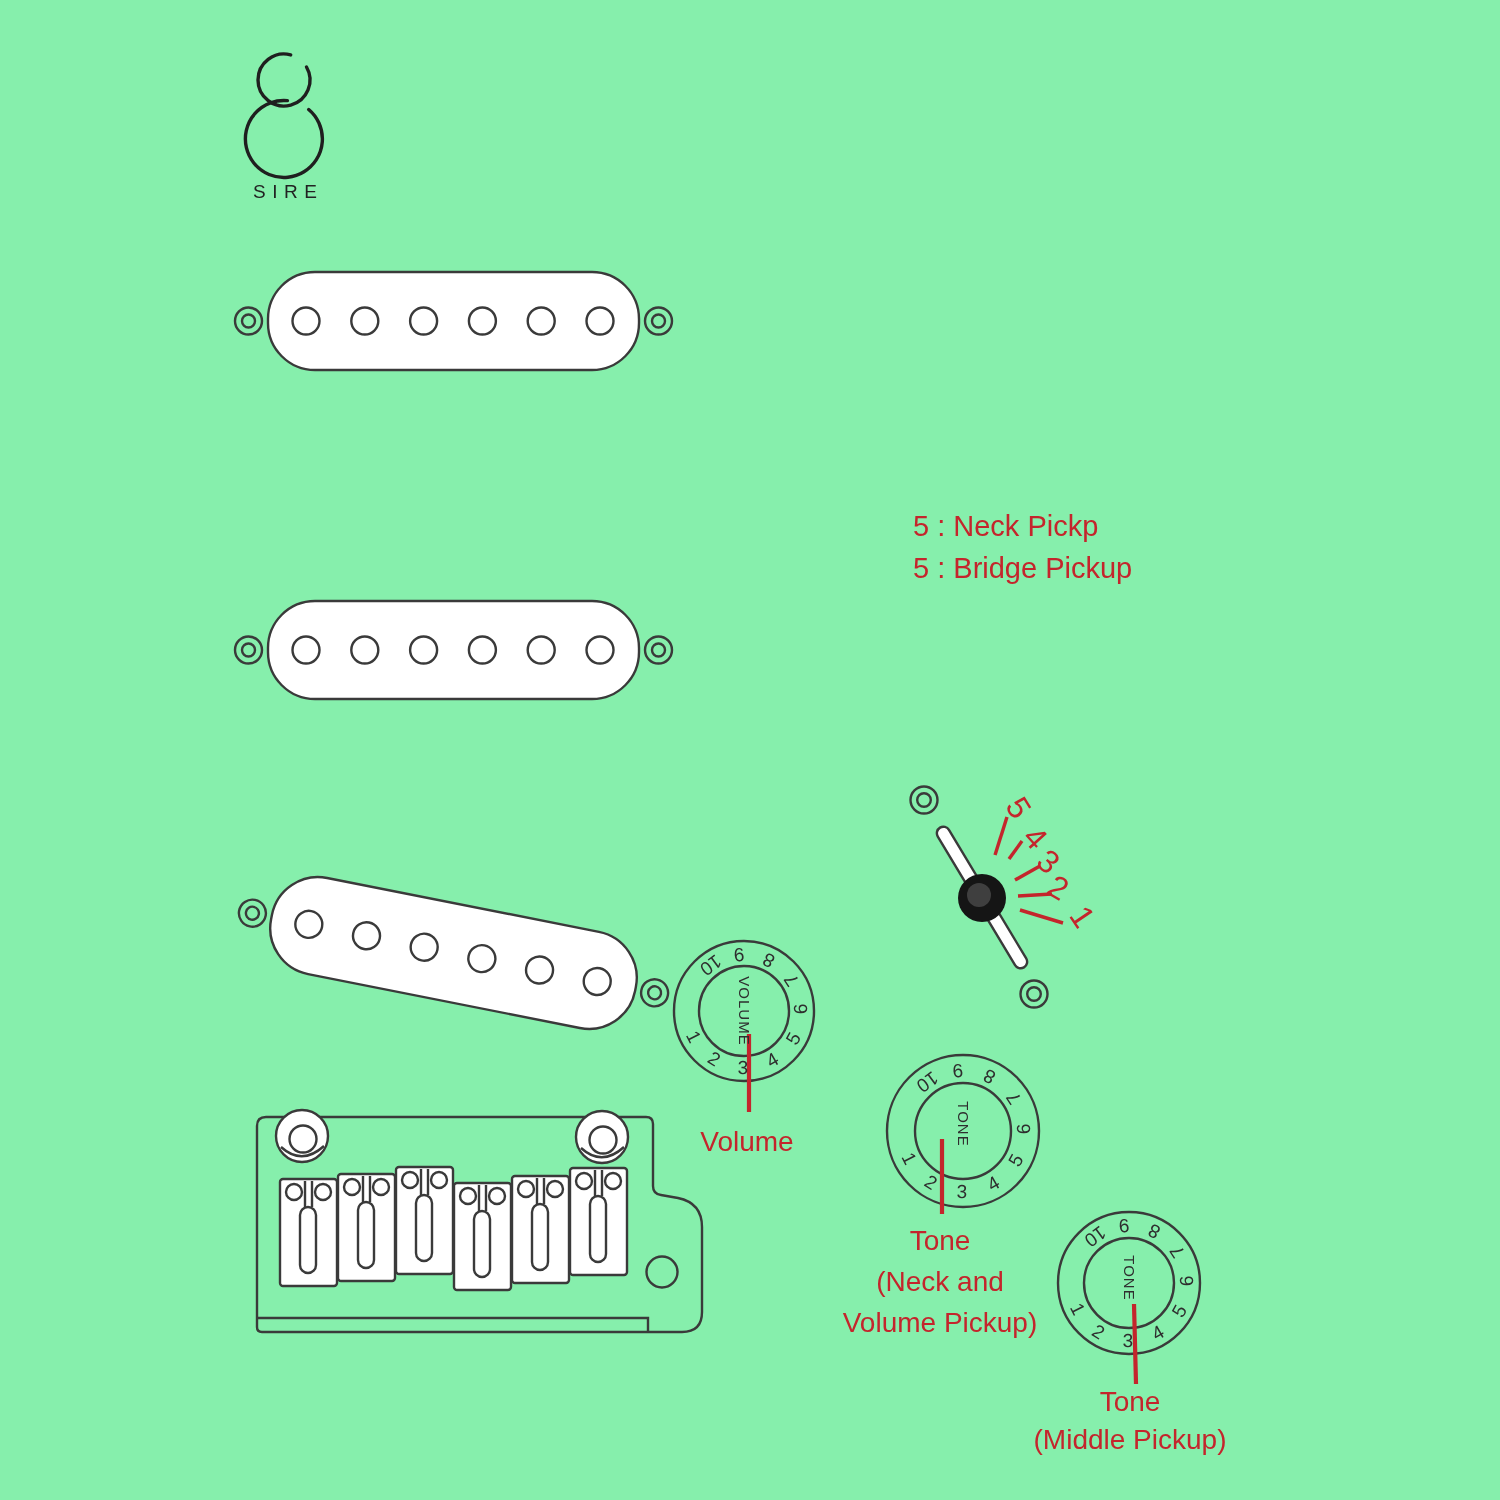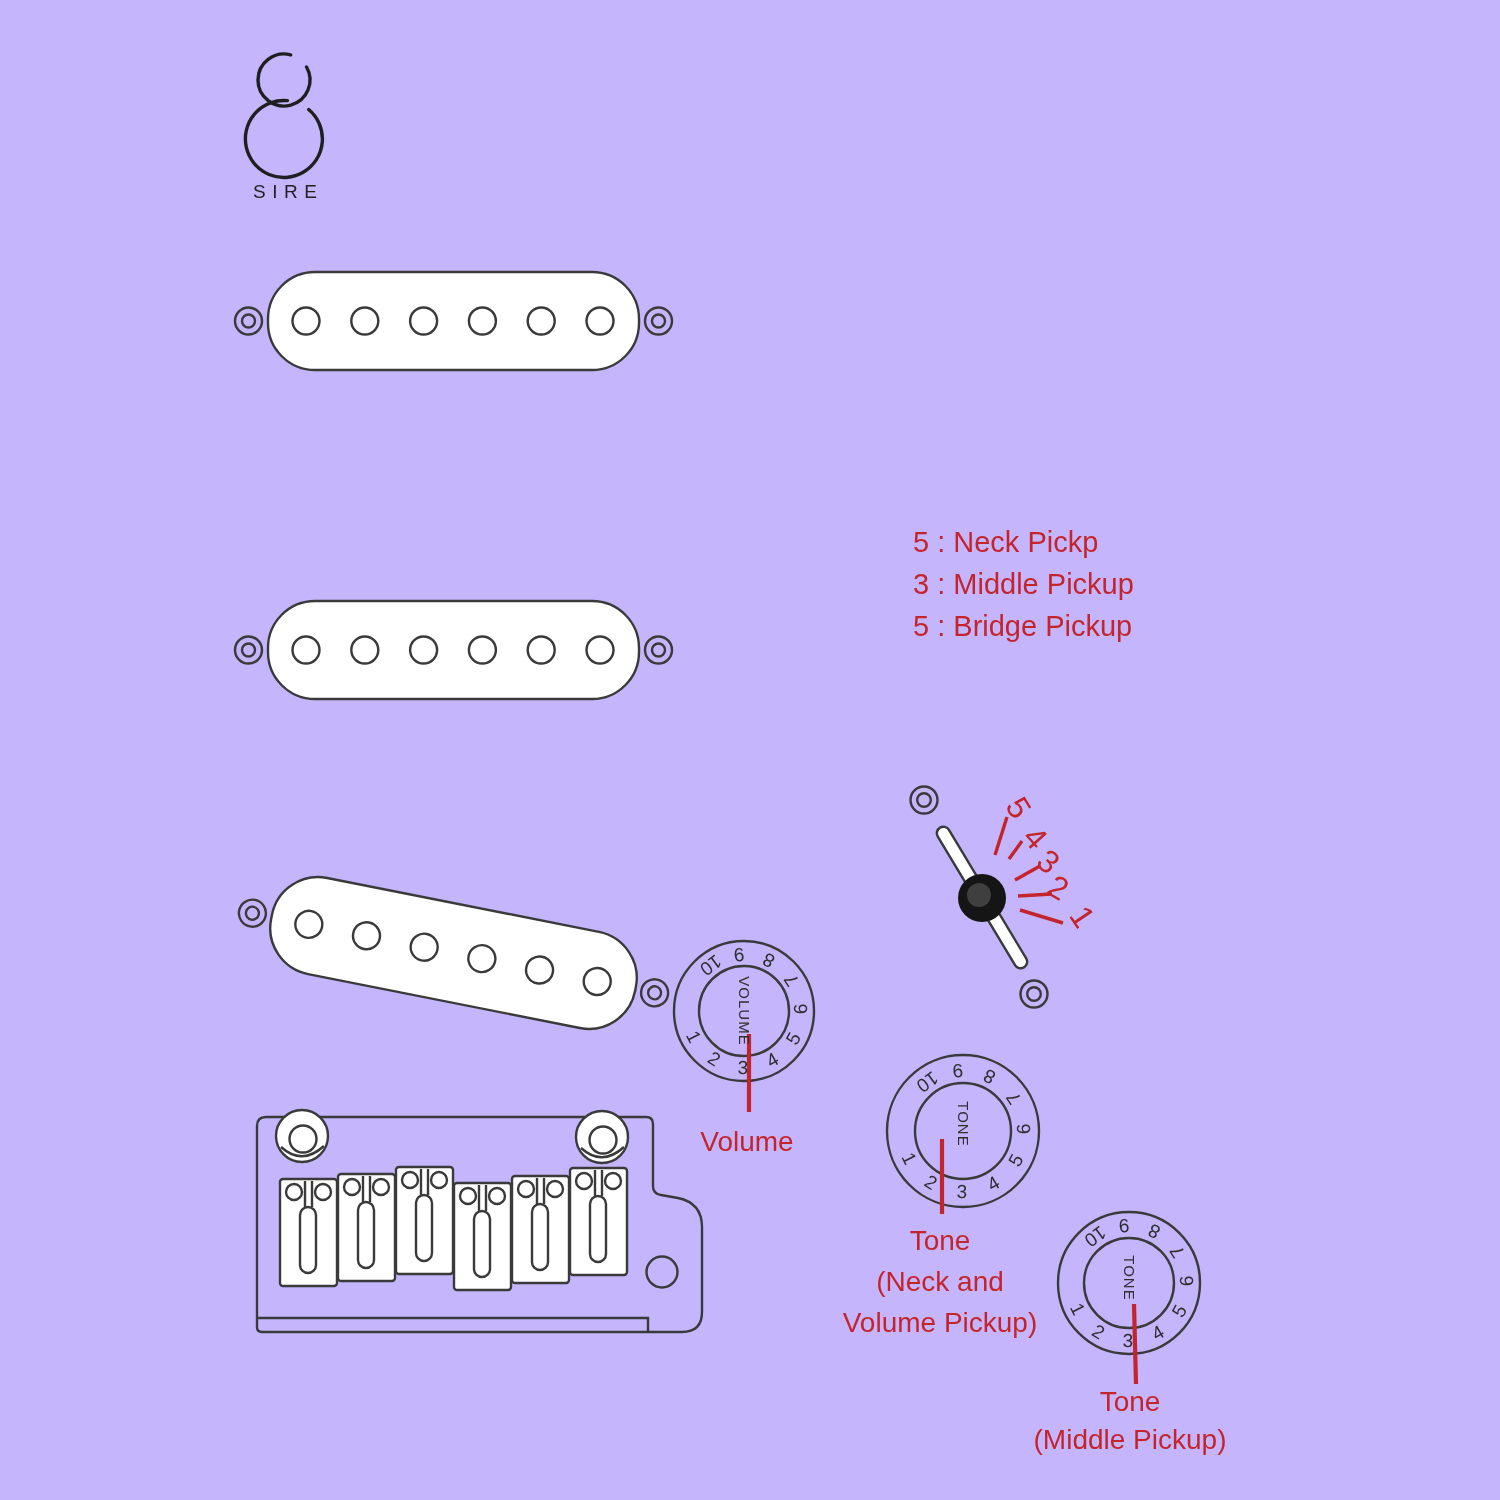--- a/index.html
+++ b/index.html
@@ -1,35 +1,35 @@
 <!DOCTYPE html>
 <html style="--red: #c4252c; --ink: #3a3a3a;"><head>
 <meta charset="utf-8">
 <style>
   :root{ --red:#c4252c; --ink:#3a3a3a; }
   html,body{ margin:0; padding:0; background:#ffffff; }
   .canvas{
-    position:relative; width:1500px; height:1500px; background:#c4b5fd;
+    position:relative; width:1500px; height:1500px; background:#86efac;
     font-family:"Liberation Sans", sans-serif; overflow:hidden;
   }
   svg.art{ position:absolute; left:0; top:0; }
   .ln{ fill:none; stroke:var(--ink); stroke-width:2.4; }
   .lnw{ fill:#fff; stroke:var(--ink); stroke-width:2.4; }
   .logo-stroke{ fill:none; stroke:#1f1f1f; stroke-width:3.4; stroke-linecap:round; }
   .redline{ stroke:var(--red); stroke-width:4.2; fill:none; }
   .redtick{ stroke:var(--red); stroke-width:3.4; fill:none; }
 
   .brand{
     position:absolute; left:240px; top:181px; width:100px;
     font-size:19px; letter-spacing:6.5px; color:#222; text-align:left;
     padding-left:13px; box-sizing:border-box;
   }
   .legend{
     position:absolute; left:913px; top:505px;
-    color:var(--red); font-size:29px; line-height:42px; white-space:nowrap;margin-top:16px;
+    color:var(--red); font-size:29px; line-height:42px; white-space:nowrap;
   }
   .red-label{
     position:absolute; color:var(--red); font-size:28px; line-height:41px;
     text-align:center; transform:translateX(-50%); white-space:nowrap;
   }
   .red-label.tight{ line-height:38px; }
   .ring{ position:absolute; width:0; height:0; }
   .ring-num{
     position:absolute; left:0; top:0; color:#2e2e2e; font-size:19px;
     white-space:nowrap;
@@ -135,21 +135,20 @@
 
     <line class="redline" x1="749" y1="1034" x2="749" y2="1112"></line>
     <line class="redline" x1="942" y1="1139" x2="942" y2="1214"></line>
     <line class="redline" x1="1134" y1="1304" x2="1136" y2="1384"></line>
   </svg>
 
   <div class="brand">SIRE</div>
 
   <div class="legend">
     <div>5 : Neck Pickp</div>
-    <div>3 : Middle Pickup</div>
     <div>5 : Bridge Pickup</div>
   </div>
 
   <span class="switch-num" style="left:1018px; top:808px; transform:translate(-50%,-50%) rotate(58deg);">5</span>
   <span class="switch-num" style="left:1035px; top:838px; transform:translate(-50%,-50%) rotate(48deg);">4</span>
   <span class="switch-num" style="left:1048px; top:862px; transform:translate(-50%,-50%) rotate(40deg);">3</span>
   <span class="switch-num" style="left:1058px; top:888px; transform:translate(-50%,-50%) rotate(30deg);">2</span>
   <span class="switch-num" style="left:1082px; top:917px; transform:translate(-50%,-50%) rotate(56deg);">1</span>
 
   <div class="ring" style="left:744px; top:1011px;">

